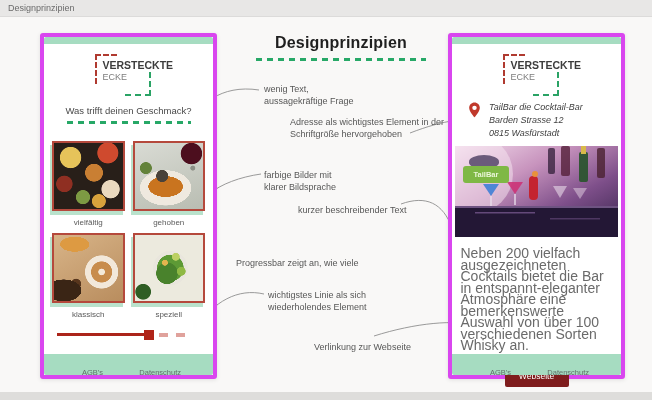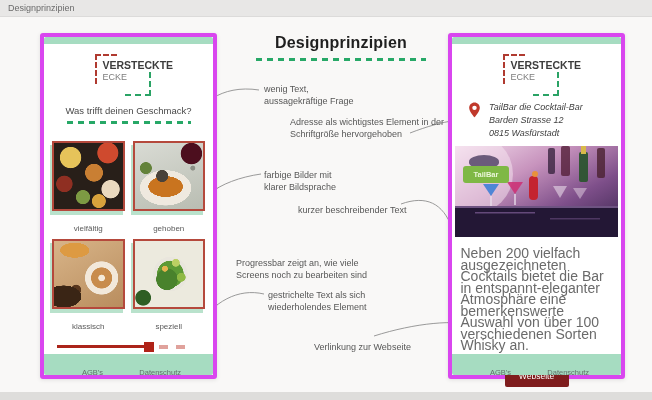--- a/index.html
+++ b/index.html
@@ -38,21 +38,21 @@
   .logo-l1 { position:absolute; left:12px; top:5px; font-size:10.5px; font-weight:bold; color:#3c3c3c; }
   .logo-l2 { position:absolute; left:12px; top:18px; font-size:9px; color:#7d7d7d; }
 
   
   .question { margin-top:9px; text-align:center; font-size:9.5px; color:#4a4a4a; }
   .q-underline { width:124px; height:2.5px; margin:5px auto 0;
                  background:repeating-linear-gradient(90deg,#27a867 0 6px,transparent 6px 11px); }
   .tiles { display:grid; grid-template-columns:1fr 1fr; column-gap:8px; row-gap:0;
            padding:0 8px; margin-top:17px; }
   .tile-img { height:70px; border:2px solid #b5493c; box-shadow:-2px 4px 0 #b9e2cc; }
-  .tile-label { text-align:center; font-size:8px; color:#5a5a5a; padding:13px 0 6px; }
+  .tile-label { text-align:center; font-size:8px; color:#5a5a5a; padding:7px 0 6px; }
   .img1 { background:
       radial-gradient(circle at 78% 15%, #cf4a2e 0 13%, transparent 14%),
       radial-gradient(circle at 24% 22%, #e6c35a 0 14%, transparent 15%),
       radial-gradient(circle at 58% 45%, #c97f33 0 16%, transparent 17%),
       radial-gradient(circle at 15% 62%, #8f2f22 0 11%, transparent 12%),
       radial-gradient(circle at 82% 70%, #ead9bf 0 12%, transparent 13%),
       radial-gradient(circle at 42% 82%, #7d9a43 0 10%, transparent 11%),
       radial-gradient(circle at 65% 88%, #d8a23c 0 9%, transparent 10%),
       #281f19; }
   .img2 { background:
@@ -254,24 +254,23 @@
   </div>
   <div class="anno a3">
     <div>farbige Bilder mit</div>
     <div>klarer Bildsprache</div>
   </div>
   <div class="anno a4">
     <div>kurzer beschreibender Text</div>
   </div>
   <div class="anno a5">
     <div>Progressbar zeigt an, wie viele</div>
-    <div>Screens noch zu bearbeiten sind</div>
   </div>
   <div class="anno a6">
-    <div>gestrichelte Text als sich</div>
+    <div>wichtigstes Linie als sich</div>
     <div>wiederholendes Element</div>
   </div>
   <div class="anno a7">
     <div>Verlinkung zur Webseite</div>
   </div>
 
   <div class="bottom-strip"></div>
 </div>
 
 </body></html>

